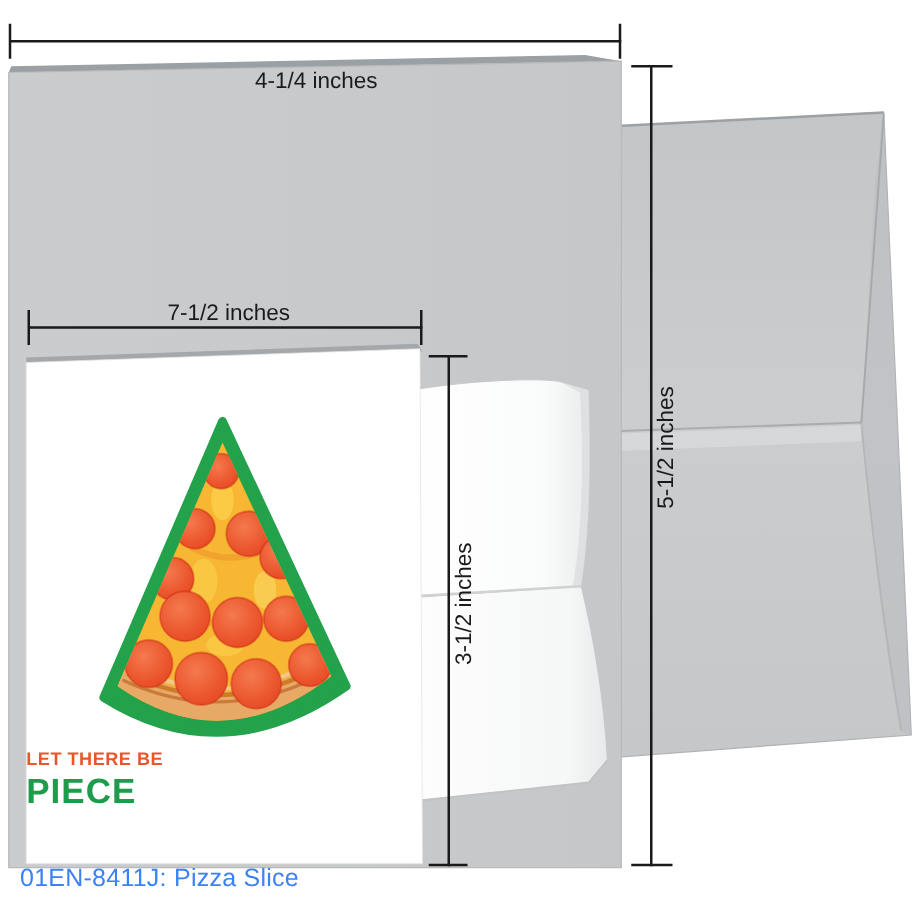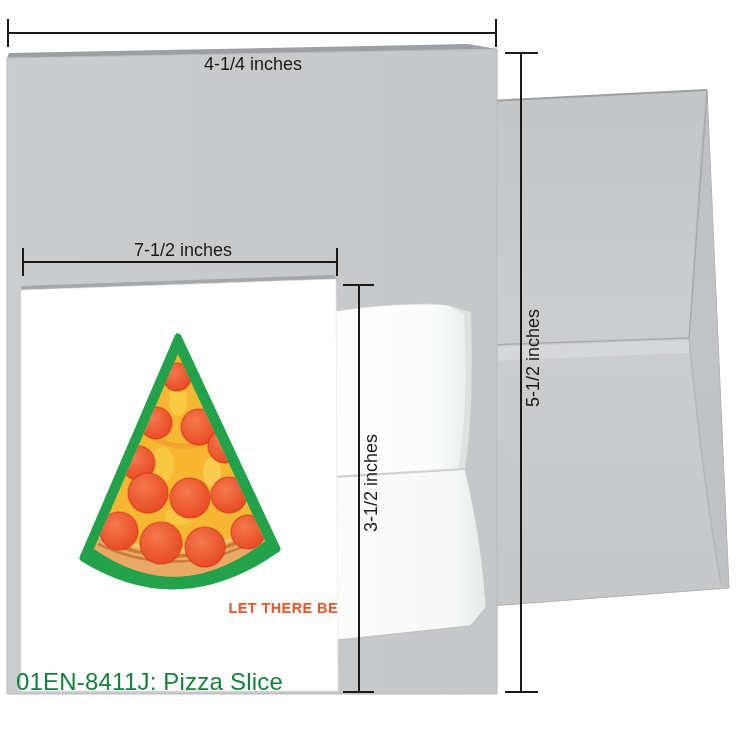--- a/index.html
+++ b/index.html
@@ -7,36 +7,36 @@
     width:738px;height:738px;position:relative;overflow:hidden;
     font-family:"Liberation Sans", sans-serif;
     -webkit-font-smoothing:antialiased;
   }
   
   #scene{position:absolute;left:0;top:0;width:738px;height:738px;}
   
   #pizza{position:absolute;left:60px;top:330px;width:240px;height:268px;}
   
   .card-text{
-    position:absolute;left:21px;top:601px;width:317px;text-align:right;
+    position:absolute;left:21px;top:601px;width:317px;text-align:left;
     font-weight:bold;line-height:1;
   }
   .card-line1{font-size:14.5px;letter-spacing:.4px;color:var(--accent_orange);}
   .card-line2{font-size:28px;letter-spacing:.8px;color:var(--accent_green);margin-top:3px;}
   .card-line3{font-size:20px;letter-spacing:.2px;color:var(--accent_orange);margin-top:4px;}
   
   .dim-line{position:absolute;background:var(--dimension_black);}
   .dim-label{
     position:absolute;color:var(--dimension_black);font-size:18px;white-space:nowrap;
   }
   .dim-label.h{transform:translateX(-50%);}
   .dim-label.v{transform:translate(-50%,-50%) rotate(-90deg);}
   
   .caption{
-    position:absolute;left:16px;top:668px;font-size:24px;color:#15803d;letter-spacing:.2px;
+    position:absolute;left:16px;top:692px;font-size:20px;color:#3b82f6;letter-spacing:.2px;
   }
 </style>
 </head>
 <body>
 
 <svg id="scene" viewBox="0 0 738 738" xmlns="http://www.w3.org/2000/svg">
   <defs>
     <linearGradient id="envGrad" x1="0" y1="0" x2="0" y2="1">
       <stop offset="0" stop-color="#c3c5c7"></stop>
       <stop offset="0.45" stop-color="#cccdcf"></stop>
@@ -130,20 +130,21 @@
       <circle cx="59" cy="201" r="19" fill="url(#pepGrad)"></circle>
       <circle cx="101" cy="213" r="21" fill="url(#pepGrad)"></circle>
       <circle cx="145" cy="217" r="20" fill="url(#pepGrad)"></circle>
       <circle cx="188" cy="202" r="17" fill="url(#pepGrad)"></circle>
     </g>
   </g>
 </svg>
 
 <div class="card-text">
   <div class="card-line1">LET THERE BE</div>
+  <div class="card-line2">PIECE</div>
 </div>
 
 <div class="dim-label h" style="left:253px;top:10px;margin-top:44px;">4-1/4 inches</div>
 <div class="dim-line" style="left:8px;top:32px;width:489px;height:2px;"></div>
 <div class="dim-line" style="left:7px;top:19px;width:2px;height:28px;"></div>
 <div class="dim-line" style="left:495px;top:19px;width:2px;height:28px;"></div>
 
 <div class="dim-label h" style="left:183px;top:240px;">7-1/2 inches</div>
 <div class="dim-line" style="left:23px;top:261px;width:315px;height:2px;"></div>
 <div class="dim-line" style="left:22px;top:248px;width:2px;height:28px;"></div>

